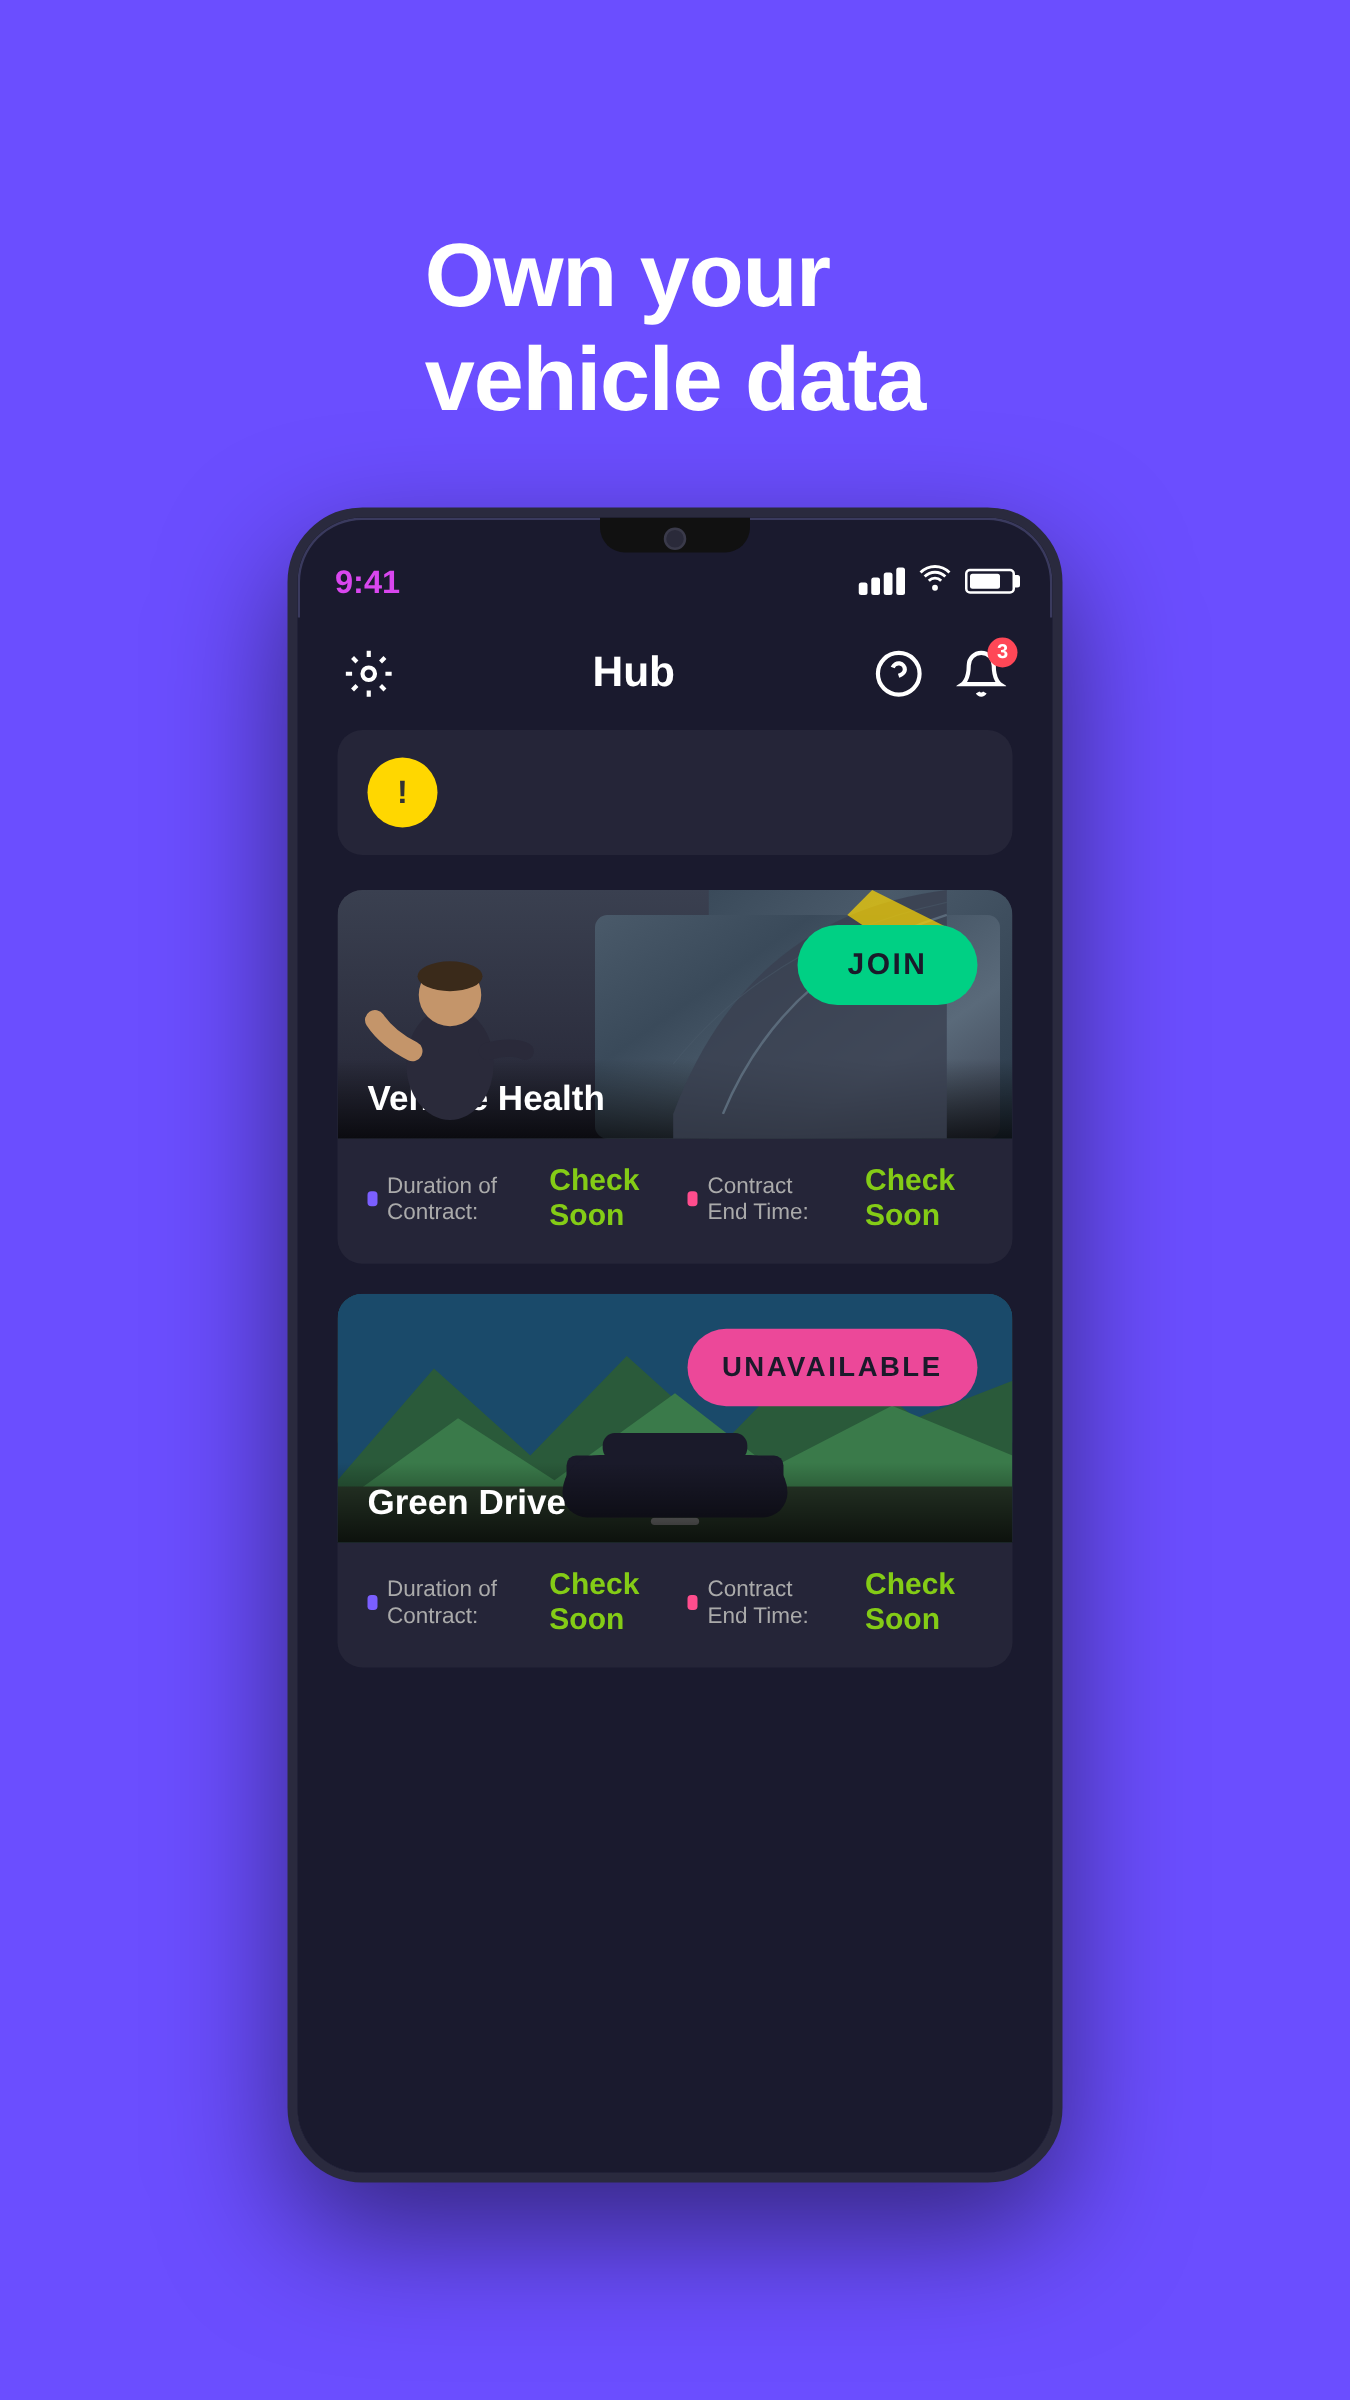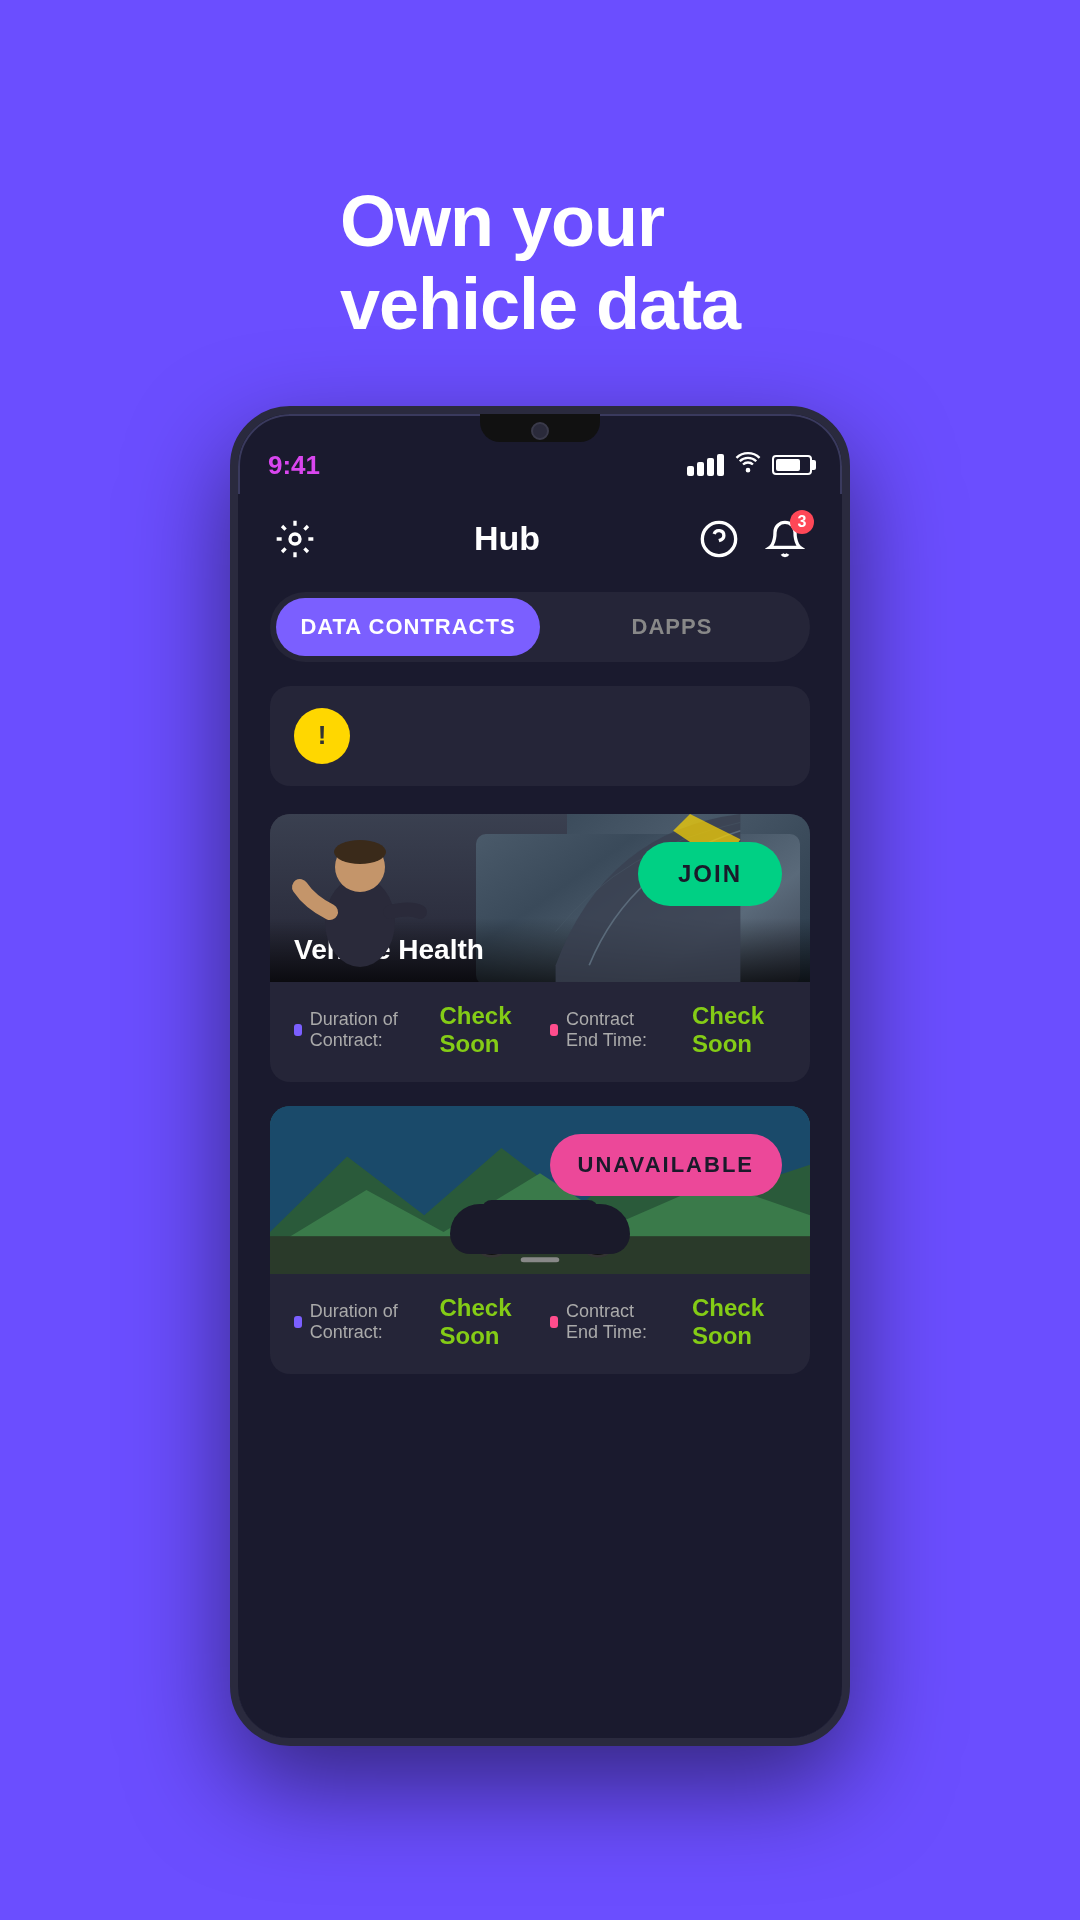--- a/index.html
+++ b/index.html
@@ -277,21 +277,21 @@
     .contract-card {
       margin: 0 32px 24px;
       border-radius: 20px;
       overflow: hidden;
       position: relative;
       background: #252538;
     }
 
     .card-image {
       width: 100%;
-      height: 168px;
+      height: 199px;
       position: relative;
       overflow: hidden;
     }
 
     
     .vh-image {
       background: linear-gradient(135deg, #2a2a3a 0%, #3a4a5a 40%, #4a5a6a 60%, #2a3a4a 100%);
       width: 100%;
       height: 100%;
       display: flex;
@@ -500,24 +500,20 @@
           <div class="icon-btn">
             <svg width="40" height="40" viewBox="0 0 24 24" fill="none" stroke="white" stroke-width="2">
               <path d="M18 8A6 6 0 0 0 6 8c0 7-3 9-3 9h18s-3-2-3-9M13.73 21a2 2 0 0 1-3.46 0"></path>
             </svg>
           </div>
           <span class="notification-badge">3</span>
         </div>
       </div>
     </div>
 
-    <div class="tabs-container">
-      <div class="tab active">DATA CONTRACTS</div>
-      <div class="tab inactive">DAPPS</div>
-    </div>
 
     <div class="alert-banner">
       <div class="alert-icon">
         <span>!</span>
       </div>
     </div>
 
     <div class="contract-card">
       <div class="card-image">
         <div class="vh-image">
@@ -586,20 +582,23 @@
             <rect x="260" y="180" width="40" height="6" rx="3" fill="#888"></rect>
 
             <rect x="190" y="130" width="180" height="30" rx="8" fill="#1a1a2a"></rect>
             <rect x="220" y="112" width="120" height="22" rx="10" fill="#1a1a2a"></rect>
 
             <circle cx="230" cy="163" r="16" fill="#111" stroke="#333" stroke-width="3"></circle>
             <circle cx="340" cy="163" r="16" fill="#111" stroke="#333" stroke-width="3"></circle>
           </svg>
         </div>
         <button class="card-unavail-btn">UNAVAILABLE</button>
+        <div class="card-title-overlay">
+          <span class="card-title-overlay-text">Green Drive</span>
+        </div>
       </div>
       <div class="card-info">
         <div class="card-meta">
           <div class="meta-item">
             <div class="meta-label">
               <span class="meta-dot purple"></span>
               <span>Duration of Contract:</span>
             </div>
             <div class="meta-value">Check Soon</div>
           </div>

